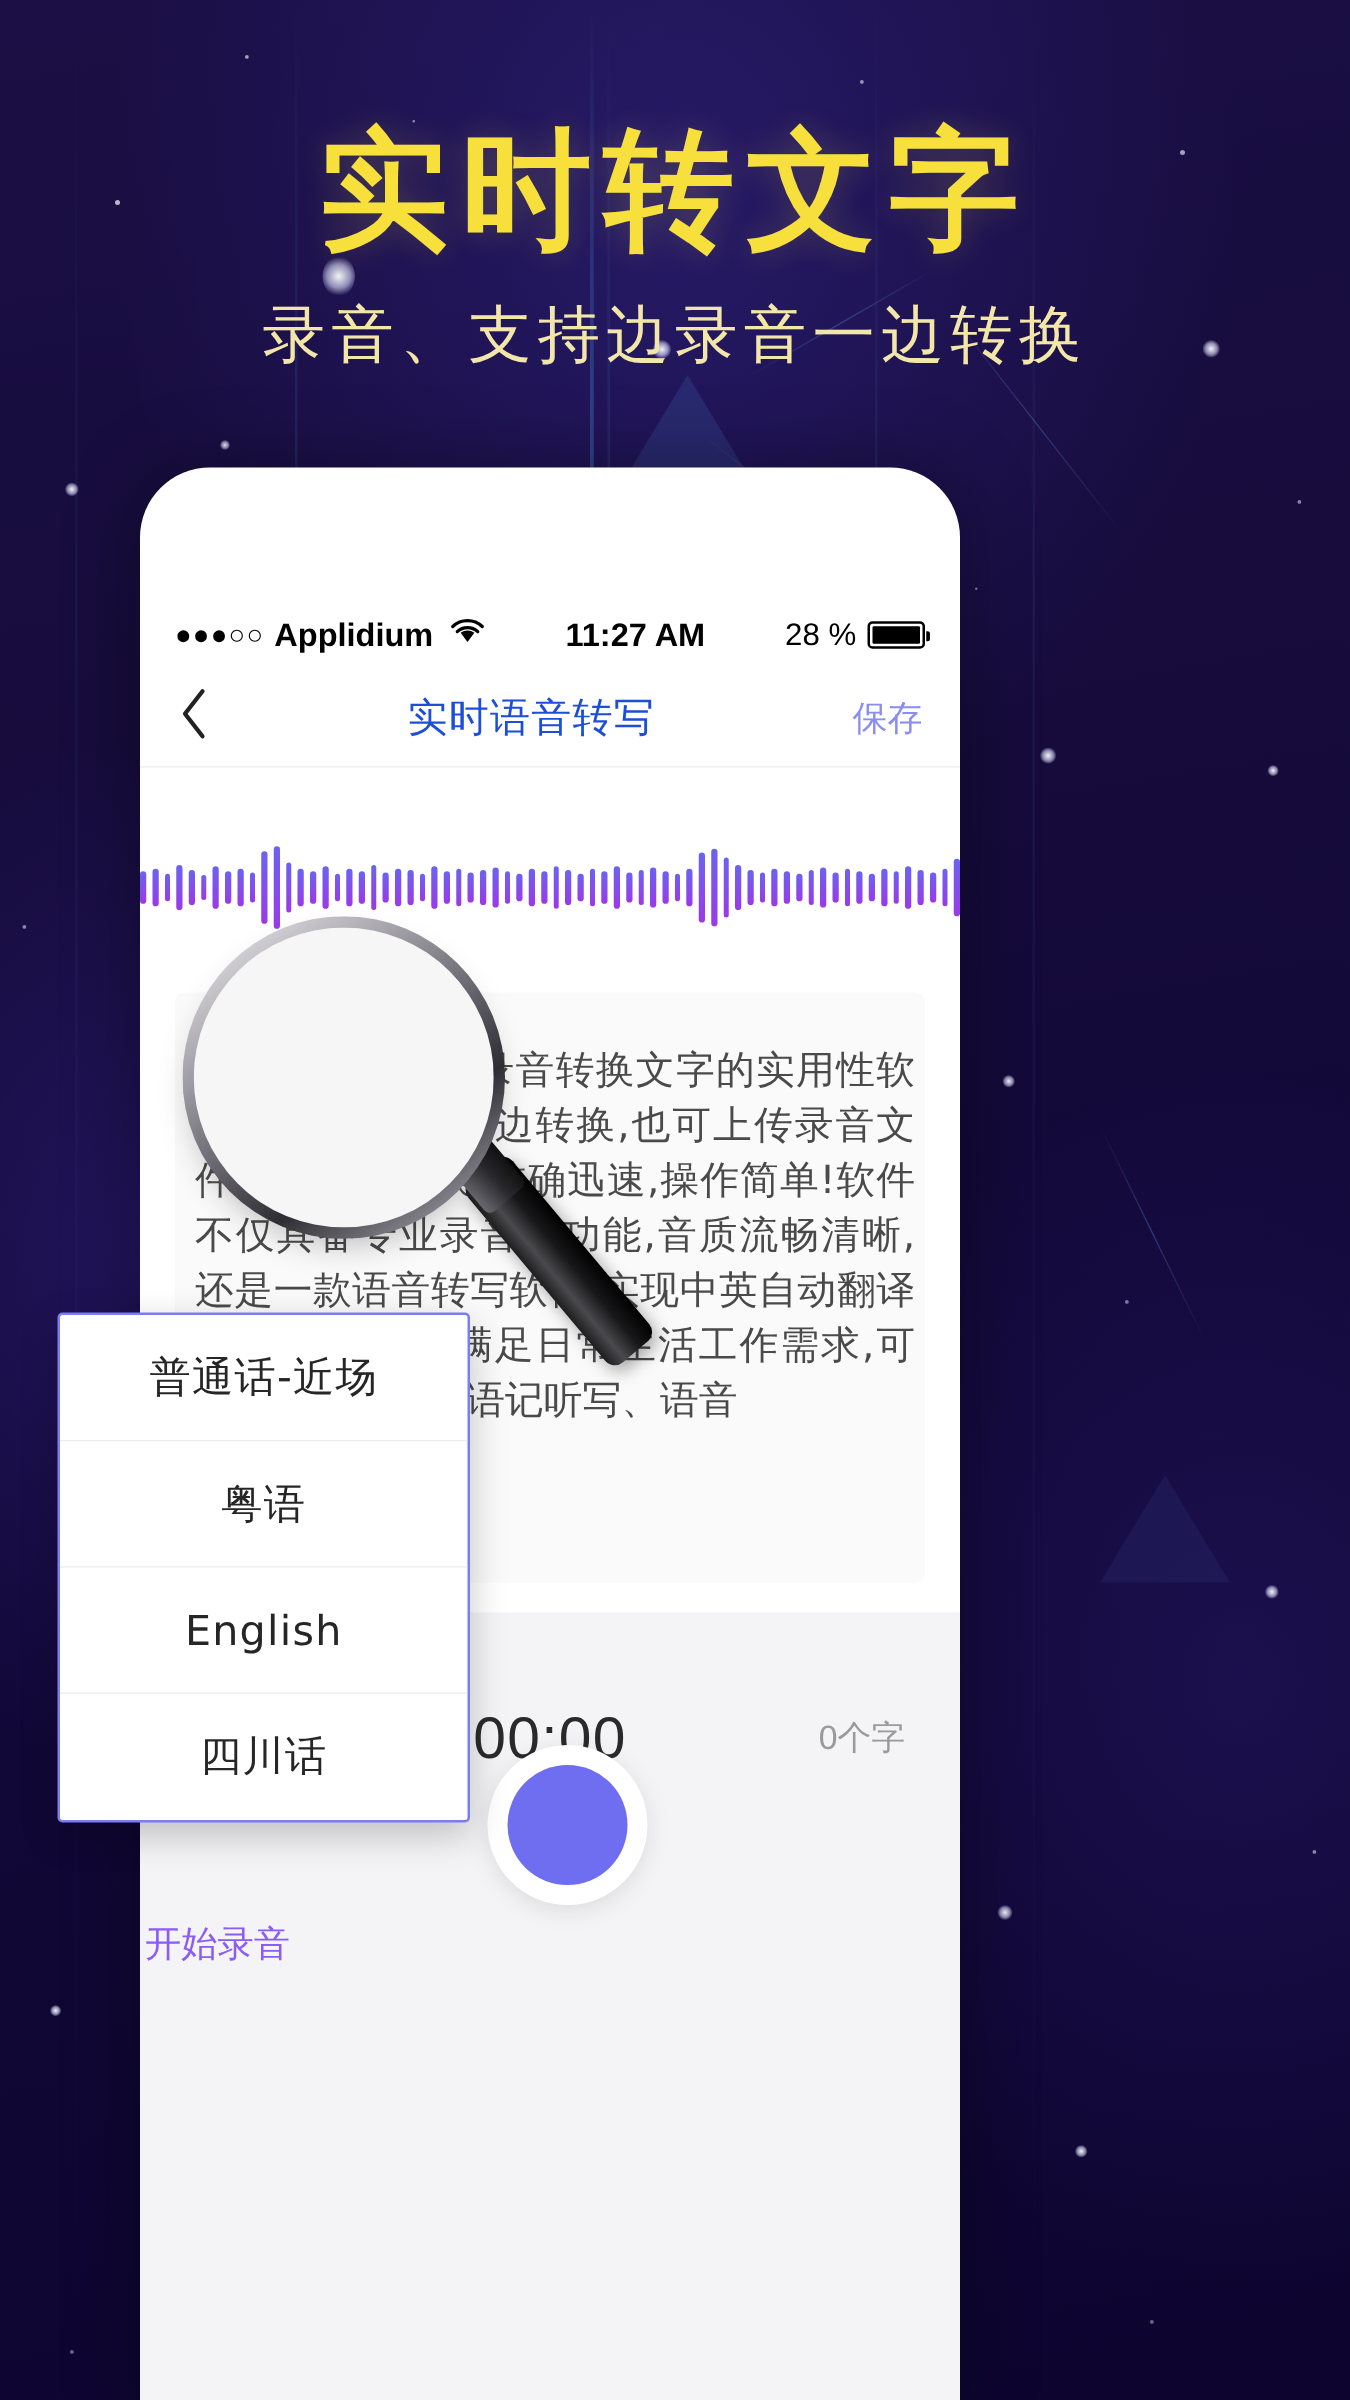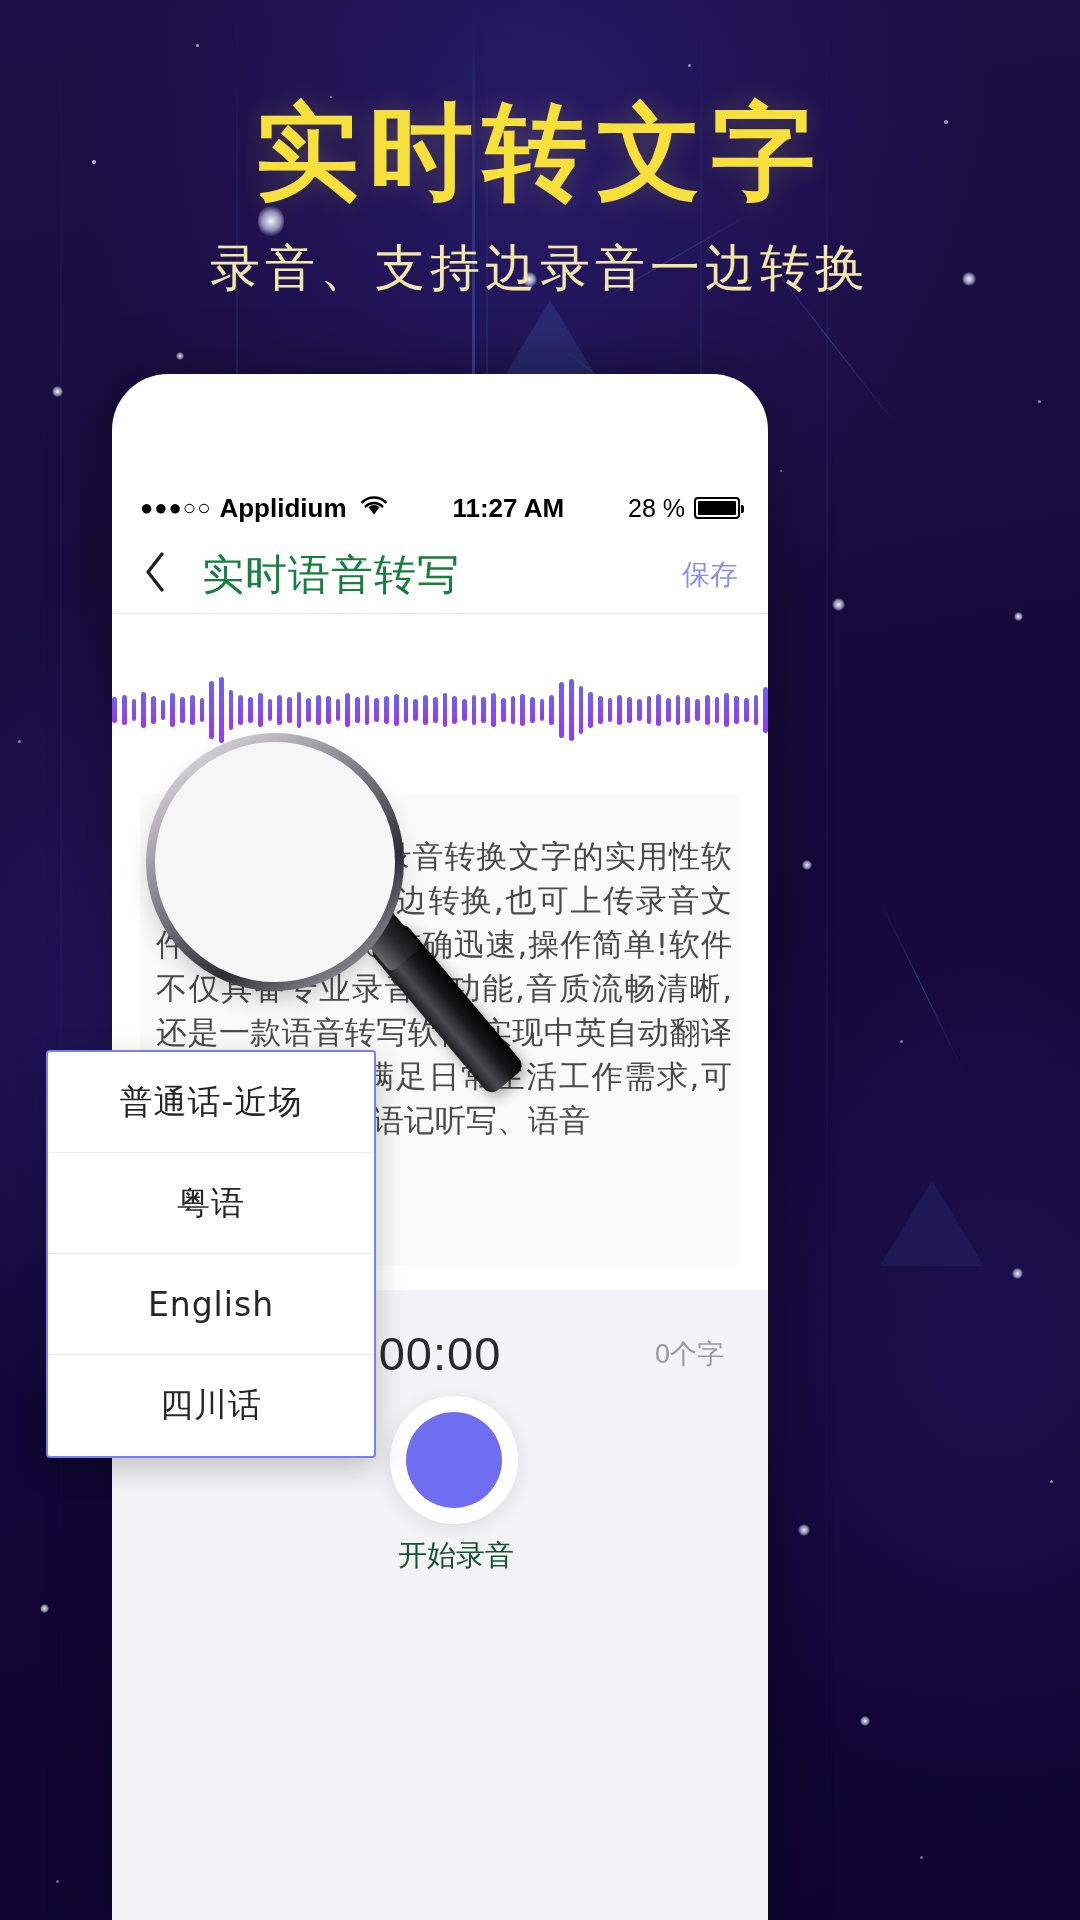--- a/index.html
+++ b/index.html
@@ -99,21 +99,21 @@
   }
   .batt i { display:block; height:100%; width:100%; background:#000; border-radius:1px; }
   .batt:after { content:""; position:absolute; right:-6px; top:6px; width:3px; height:8px; background:#000; border-radius:0 2px 2px 0;}
 
   .navbar {
     position:absolute; top:162px; left:0; width:656px; height:78px;
     display:flex; align-items:center; padding:0 30px;
     border-bottom:1px solid #ececec;
   }
   .navback { font-size:40px; color:#222; width:60px; line-height:1; }
-  .navtitle { flex:1; font-size:42px; color:#15803d; letter-spacing:1px; }
+  .navtitle { flex:1; text-align:center; font-size:32px; color:#1d4ed8; letter-spacing:1px; }
   .navsave { width:90px; text-align:right; font-size:28px; color:#8a8ef0; }
 
   .wavewrap {
     position:absolute; top:266px; left:0; width:656px; height:140px;
     display:flex; align-items:center; justify-content:center; gap:5px;
   }
   .wbar { width:9px; border-radius:5px; background:linear-gradient(180deg,#6b63f0 0%,#9b39e8 100%); }
 
   .textcard {
     position:absolute; top:420px; left:28px; width:600px; height:472px;
@@ -125,37 +125,37 @@
     text-align:justify;
     letter-spacing:0px;
     font-family:"DejaVu Sans","Liberation Sans",sans-serif;
   }
 
   .bottombar {
     position:absolute; top:916px; left:0; width:656px; height:644px;
     background:#f4f4f6;
   }
   .timerrow {
-    position:absolute; top:952px; left:0; width:656px;
+    position:absolute; top:988px; left:0; width:656px;
     display:flex; align-items:baseline; justify-content:center;
   }
   .timer { font-size:47px; color:#2a2a2a; letter-spacing:1px; }
   .wordcount { position:absolute; right:44px; top:10px; font-size:27px; color:#9a9a9a; }
 
   .recwrap {
     position:absolute; top:1022px; left:278px;
     width:128px; height:128px; border-radius:50%;
     background:#ffffff;
     box-shadow:0 4px 20px rgba(0,0,0,.10);
     display:flex; align-items:center; justify-content:center;
   }
   .recbtn { width:96px; height:96px; border-radius:50%; background:#6f6ef0; }
   .reclabel {
-    position:absolute; top:1162px; left:16px; width:656px; text-align:center;
-    font-size:29px; color:#14532d;
+    position:absolute; top:1162px; left:4px; width:656px; text-align:left;
+    font-size:29px; color:#8b5cf6;
   }
 
   
   #magnifier { position:absolute; left:155px; top:742px; width:470px; height:350px; pointer-events:none; }
   .mg-lens {
     position:absolute; left:0; top:0; width:240px; height:240px; border-radius:50%;
     background:radial-gradient(circle at 38% 30%, #ffffff 0%, #f3f2f3 48%, #e2e0e3 78%, #cfcdd2 100%);
     box-shadow:0 12px 28px rgba(0,0,0,.28);
   }
   .mg-ring {

